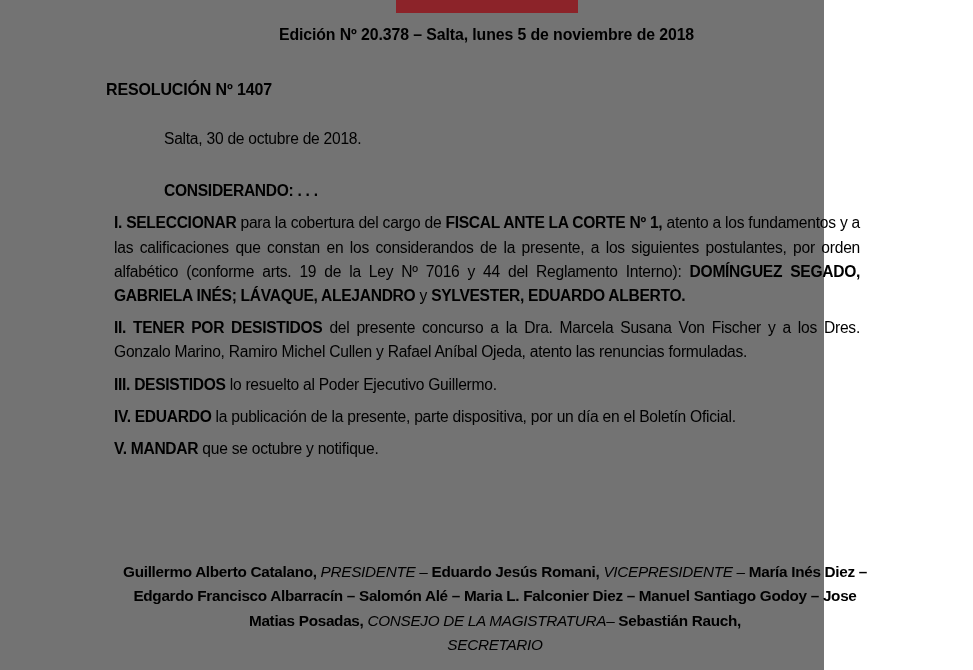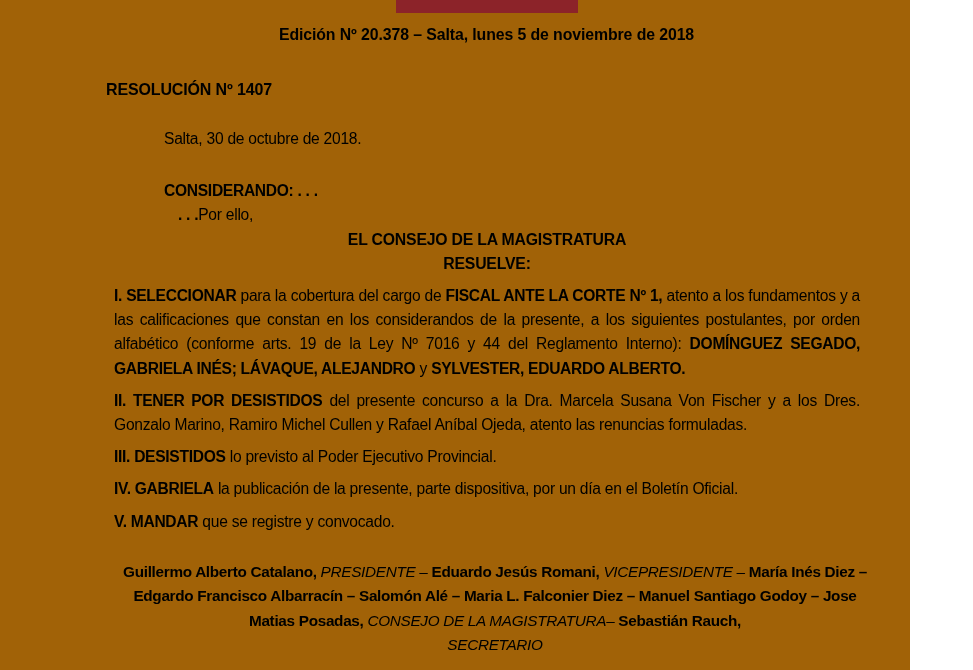--- a/index.html
+++ b/index.html
@@ -12,23 +12,23 @@
     width: 973px;
     height: 670px;
     overflow: hidden;
     font-family: "Liberation Sans", sans-serif;
     color: #000000;
     -webkit-font-smoothing: antialiased;
   }
 
   .page {
     position: relative;
-    width: 910px;
+    width: 824px;
     height: 670px;
-    background: #a16207;
+    background: #737373;
   }
 
   
   .masthead-rule {
     position: absolute;
     left: 396px;
     top: 0px;
     width: 182px;
     height: 13px;
     background: #8c2329;
@@ -151,47 +151,40 @@
 
     <p class="body-par indent">
       <span>Salta, 30 de octubre de 2018.</span>
     </p>
 
 
     <p class="body-par indent">
       <span class="b">CONSIDERANDO: . . .</span>
     </p>
 
-    <p class="body-par" style="text-indent:72px;">
-      <span class="b">. . .</span><span>Por ello,</span>
-    </p>
 
-    <div class="resuelve-block">
-      <p class="centered-line">EL CONSEJO DE LA MAGISTRATURA</p>
-      <p class="centered-line">RESUELVE:</p>
-    </div>
 
     <p class="numbered">
       <span class="b">I. SELECCIONAR</span><span> para la cobertura del cargo de </span><span class="b">FISCAL ANTE LA CORTE Nº 1,</span><span> atento a los fundamentos y a las calificaciones que constan en los considerandos de la presente, a los siguientes postulantes, por orden alfabético (conforme arts. 19 de la Ley Nº 7016 y 44 del Reglamento Interno): </span><span class="b">DOMÍNGUEZ SEGADO, GABRIELA INÉS; LÁVAQUE, ALEJANDRO</span><span> y </span><span class="b">SYLVESTER, EDUARDO ALBERTO.</span>
     </p>
 
     <p class="numbered">
       <span class="b">II. TENER POR DESISTIDOS</span><span> del presente concurso a la Dra. Marcela Susana Von Fischer y a los Dres. Gonzalo Marino, Ramiro Michel Cullen y Rafael Aníbal Ojeda, atento las renuncias formuladas.</span>
     </p>
 
     <p class="numbered last-of-group">
-      <span class="b">III. DESISTIDOS</span><span> lo previsto al Poder Ejecutivo Provincial.</span>
+      <span class="b">III. DESISTIDOS</span><span> lo resuelto al Poder Ejecutivo Guillermo.</span>
     </p>
 
     <p class="numbered last-of-group">
-      <span class="b">IV. GABRIELA</span><span> la publicación de la presente, parte dispositiva, por un día en el Boletín Oficial.</span>
+      <span class="b">IV. EDUARDO</span><span> la publicación de la presente, parte dispositiva, por un día en el Boletín Oficial.</span>
     </p>
 
     <p class="numbered last-of-group">
-      <span class="b">V. MANDAR</span><span> que se registre y convocado.</span>
+      <span class="b">V. MANDAR</span><span> que se octubre y notifique.</span>
     </p>
 
   </div>
 
   <div class="signature-block">
     <span class="name">Guillermo Alberto Catalano,</span><span class="role"> PRESIDENTE – </span><span class="name">Eduardo Jesús Romani,</span><span class="role"> VICEPRESIDENTE – </span><span class="name">María Inés Diez – Edgardo Francisco Albarracín – Salomón Alé – Maria L. Falconier Diez – Manuel Santiago Godoy – Jose Matias Posadas,</span><span class="role"> CONSEJO DE LA MAGISTRATURA– </span><span class="name">Sebastián Rauch,</span><span class="sec-line role">SECRETARIO</span>
   </div>
 
   <div class="footer-sliver"></div>
 

